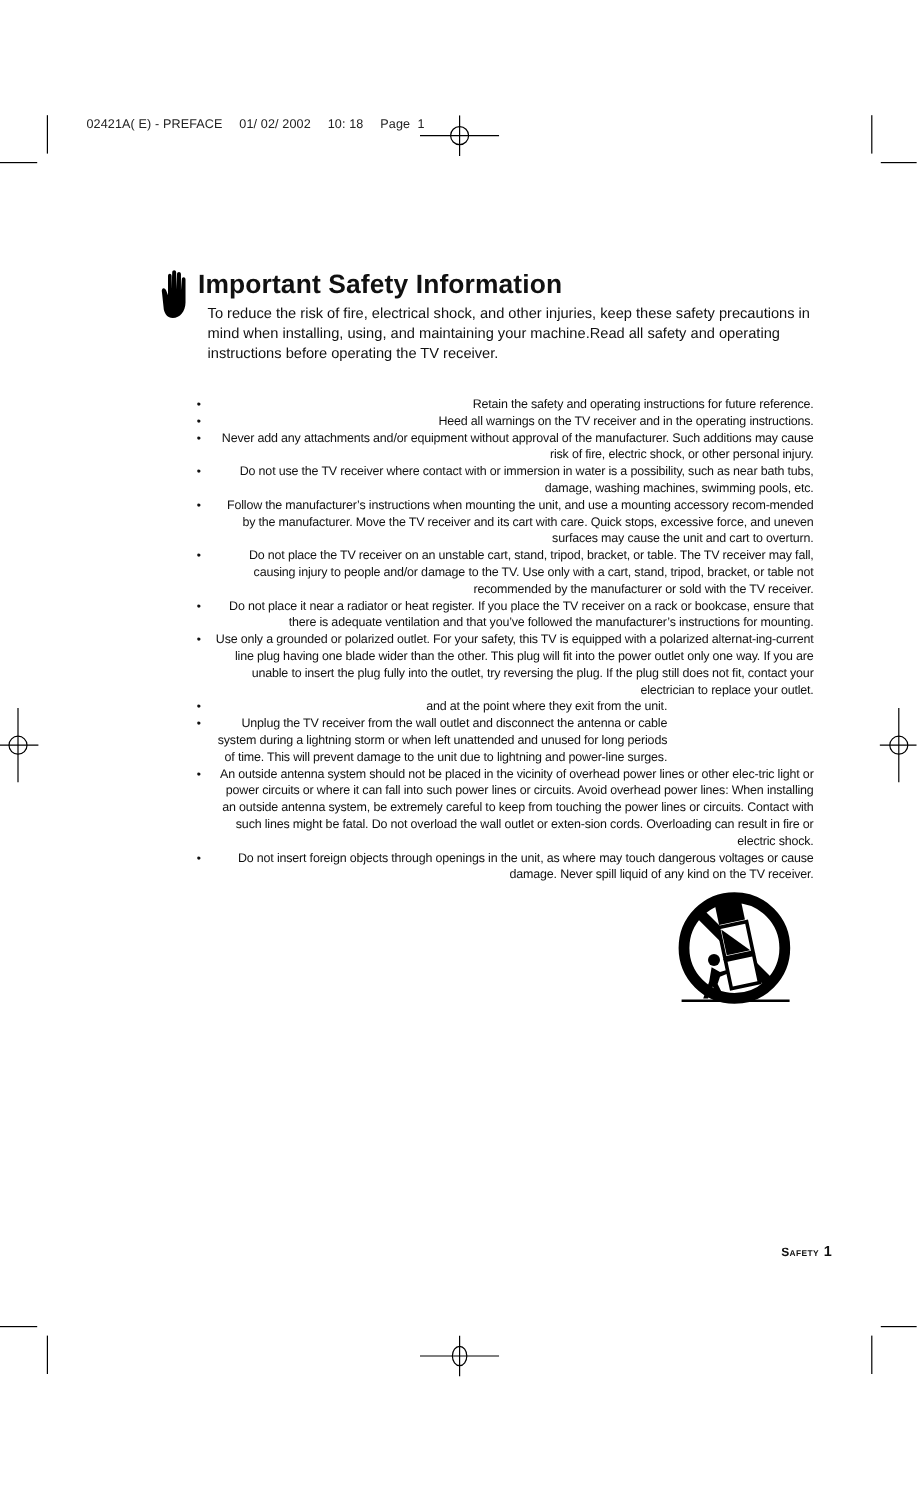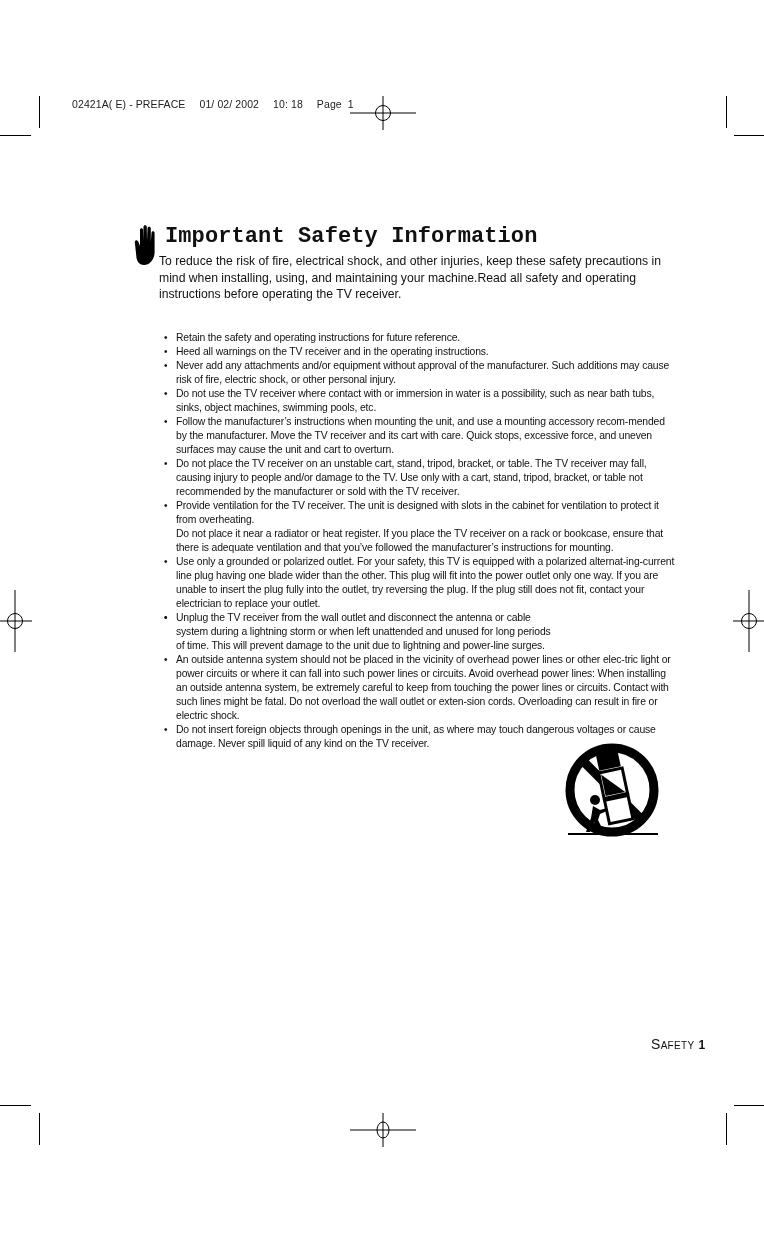--- a/index.html
+++ b/index.html
@@ -13,44 +13,45 @@
       left:44px; top:98px; font-size:10.5px; color:#222; white-space:pre;
       letter-spacing:0.1px;
       padding-left:28px;
     }
     .slug span { margin-right:14px; }
     .hline { position:absolute; height:1px; background:#000; }
     .vline { position:absolute; width:1px; background:#000; }
     .reg { position:absolute; }
     .title {
       left:165px; top:224px; font-size:22px; font-weight:bold; color:#111;
-      font-family:Liberation Mono, monospace; letter-spacing:0.1px;
+      font-family:Liberation Sans, sans-serif; letter-spacing:0.1px;
     }
     .intro {
-      left:159px; top:253px; width:520px; font-size:12.2px; line-height:16.5px; color:#111;
+      left:173px; top:253px; width:520px; font-size:12.2px; line-height:16.5px; color:#111;
     }
     .hand { left:131px; top:224px; width:30px; height:42px; }
     ul.list {
       position:absolute; left:163px; top:331px; width:515px; margin:0; padding:0;
       list-style:none; font-size:10.4px; line-height:14px; color:#111;
       font-family:"Liberation Sans", sans-serif;
       letter-spacing:-0.15px;
+      text-align:right;
     }
     ul.list li { position:relative; padding-left:13px; }
     ul.list li::before {
       content:"•"; position:absolute; left:1px; top:0; font-size:10px;
     }
     ul.list li.narrow { width:380px; }
     .para { display:block; }
     .cart { left:560px; top:742px; width:103px; height:100px; }
     .footer {
       left:651px; top:1036px; font-size:8px; letter-spacing:0.3px; color:#111;
     }
     .footer .pg { font-size:12px; font-weight:bold; margin-left:4px; }
-    .footer .sc { font-variant:small-caps; font-size:14px; }
+    .footer .sc { font-variant:small-caps; font-size:10px;font-weight:bold; }
   </style>
 </head>
 <body>
 
 <div class="abs slug"><span>02421A( E) - PREFACE</span><span>01/ 02/ 2002</span><span>10: 18</span><span>Page  1</span></div>
 
 <div class="vline" style="left:39px;top:96px;height:32px;"></div>
 <div class="hline" style="left:0;top:135px;width:31px;"></div>
 <div class="vline" style="left:726px;top:96px;height:32px;"></div>
 <div class="hline" style="left:734px;top:135px;width:30px;"></div>
@@ -92,36 +93,36 @@
   <li>
       <span class="para">Retain the safety and operating instructions for future reference.</span>
     </li>
   <li>
       <span class="para">Heed all warnings on the TV receiver and in the operating instructions.</span>
     </li>
   <li>
       <span class="para">Never add any attachments and/or equipment without approval of the manufacturer. Such additions may cause risk of fire, electric shock, or other personal injury.</span>
     </li>
   <li>
-      <span class="para">Do not use the TV receiver where contact with or immersion in water is a possibility, such as near bath tubs, sinks, object machines, swimming pools, etc.</span>
+      <span class="para">Do not use the TV receiver where contact with or immersion in water is a possibility, such as near bath tubs, damage, washing machines, swimming pools, etc.</span>
     </li>
   <li>
       <span class="para">Follow the manufacturer’s instructions when mounting the unit, and use a mounting accessory recom-mended by the manufacturer. Move the TV receiver and its cart with care. Quick stops, excessive force, and uneven surfaces may cause the unit and cart to overturn.</span>
     </li>
   <li>
       <span class="para">Do not place the TV receiver on an unstable cart, stand, tripod, bracket, or table. The TV receiver may fall, causing injury to people and/or damage to the TV. Use only with a cart, stand, tripod, bracket, or table not recommended by the manufacturer or sold with the TV receiver.</span>
     </li>
   <li>
-    <span class="para">Provide ventilation for the TV receiver. The unit is designed with slots in the cabinet for ventilation to protect it from overheating.</span>
     <span class="para">Do not place it near a radiator or heat register. If you place the TV receiver on a rack or bookcase, ensure that there is adequate ventilation and that you’ve followed the manufacturer’s instructions for mounting.</span>
   </li>
   <li>
       <span class="para">Use only a grounded or polarized outlet. For your safety, this TV is equipped with a polarized alternat-ing-current line plug having one blade wider than the other. This plug will fit into the power outlet only one way. If you are unable to insert the plug fully into the outlet, try reversing the plug. If the plug still does not fit, contact your electrician to replace your outlet.</span>
     </li>
   <li class="narrow">
+    <span class="para">and at the point where they exit from the unit.</span>
   </li>
   <li class="narrow">
       <span class="para">Unplug the TV receiver from the wall outlet and disconnect the antenna or cable system during a lightning storm or when left unattended and unused for long periods of time. This will prevent damage to the unit due to lightning and power-line surges.</span>
     </li>
   <li>
       <span class="para">An outside antenna system should not be placed in the vicinity of overhead power lines or  other elec-tric light or power circuits or where it can fall into such power lines or circuits. Avoid overhead power lines: When installing an outside antenna system, be extremely careful to keep from touching the power lines or circuits. Contact with such lines might be fatal. Do not overload the wall outlet or exten-sion cords. Overloading can result in fire or electric shock.</span>
     </li>
   <li>
       <span class="para">Do not insert foreign objects through openings in the unit, as where may touch dangerous voltages or cause damage. Never spill liquid of any kind on the TV receiver.</span>
     </li>

